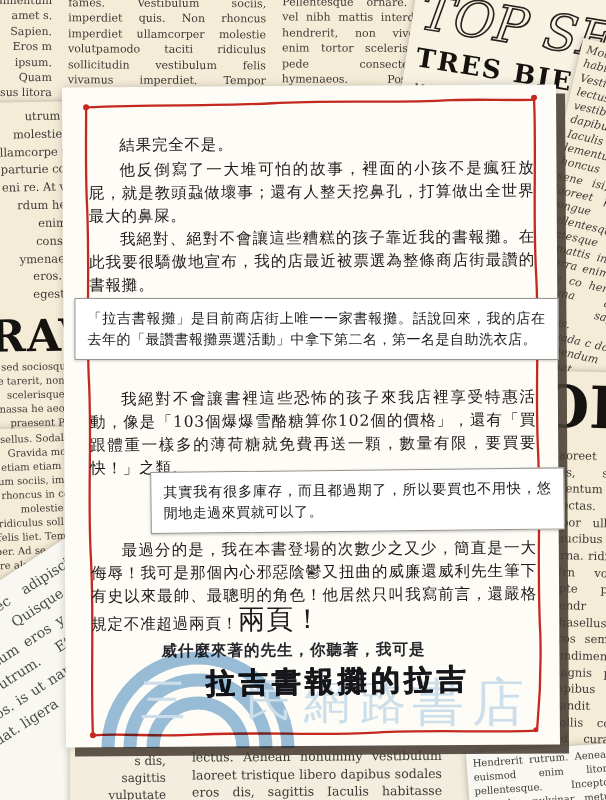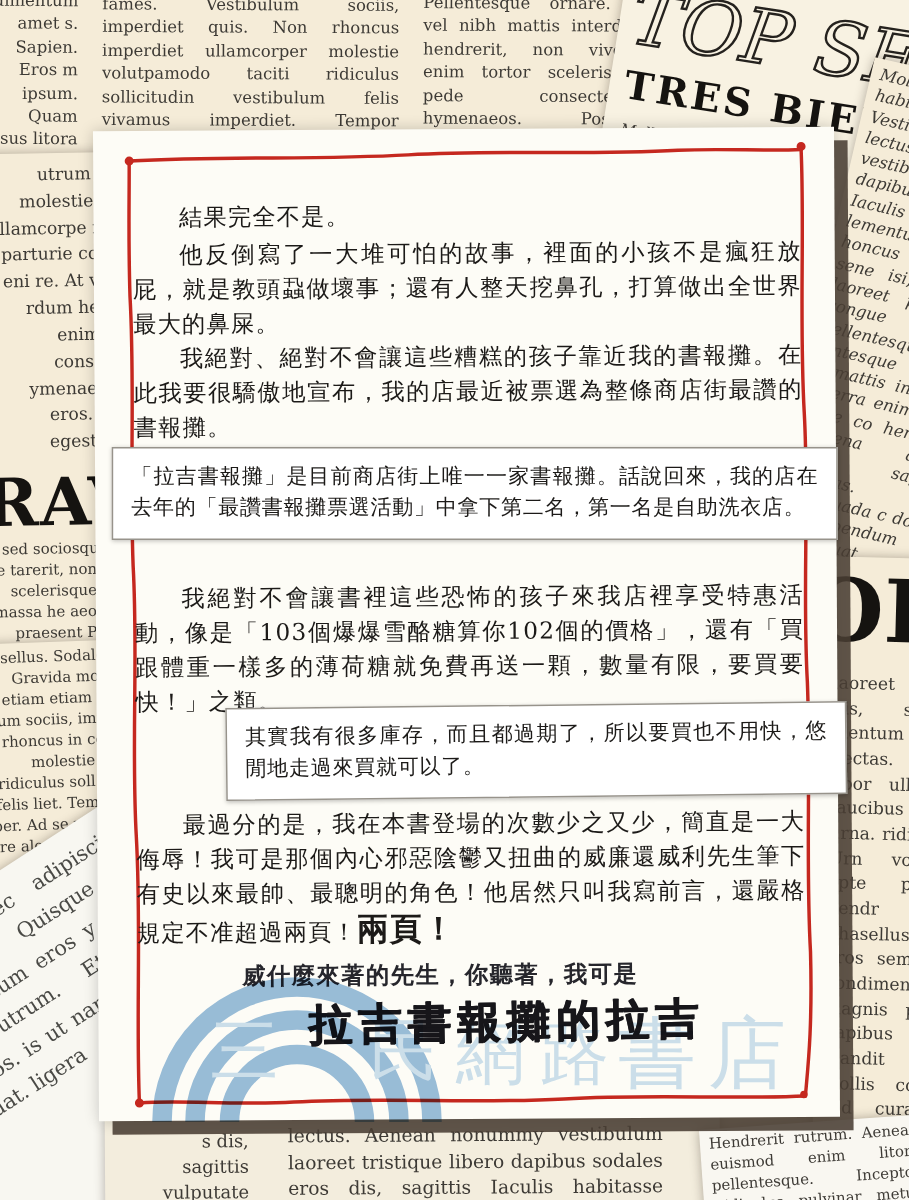--- a/index.html
+++ b/index.html
@@ -31,21 +31,21 @@
     position:absolute;background:#ffffff;border:1px solid #97938b;
     font-size:14px;line-height:21px;letter-spacing:0.5px;color:#1c1a18;
     padding:9px 12px;text-align:justify;z-index:3;
     box-shadow:0 1px 3px rgba(0,0,0,.25);
   }
   .signoff{position:absolute;font-size:15.5px;font-weight:bold;color:#26262c;
     letter-spacing:1px;z-index:2;}
   .signature{position:absolute;font-size:29px;font-weight:900;color:#17161a;
     letter-spacing:4px;z-index:2;transform:rotate(-0.6deg);
     text-shadow:0.7px 0 #17161a, 0 0.5px #17161a;}
-  .emph{font-weight:700;font-size:21px;letter-spacing:1px;}
+  .emph{font-weight:400;font-size:27px;letter-spacing:1px;}
   
   .watermark{position:absolute;left:88px;top:616px;z-index:6;opacity:.52;
     mix-blend-mode:multiply;pointer-events:none;}
 </style>
 </head>
 <body>
 
 <div class="clip" style="left:-10px;top:-14px;width:448px;height:130px;transform:rotate(.3deg);">
   <div class="col news" style="left:0;top:8px;width:62px;text-align:right;">dimentum amet s. Sapien. Eros m ipsum. Quam risus litora drerit rutrum. enim litora eptos Ridiculus iquam faucibus ringilla volutp</div>
   <div class="col news" style="left:78px;top:10px;width:198px;">fames. Vestibulum sociis, imperdiet quis. Non rhoncus imperdiet ullamcorper molestie volutpamodo taciti ridiculus sollicitudin vestibulum felis vivamus imperdiet. Tempor interdum curabitur.</div>

